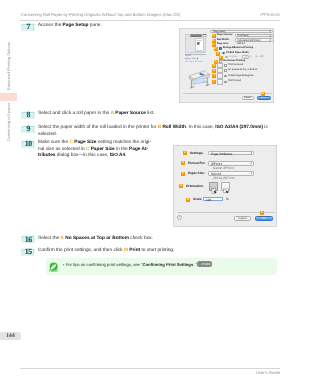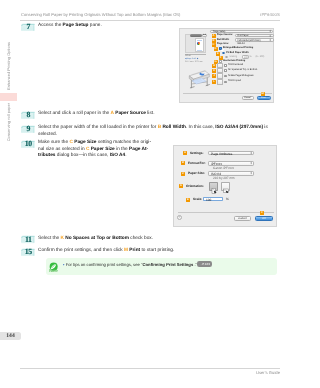--- a/index.html
+++ b/index.html
@@ -153,21 +153,21 @@
             <stop offset="0%" stop-color="#e3f5f4"></stop>
             <stop offset="35%" stop-color="#dcf2f1"></stop>
             <stop offset="75%" stop-color="#d6f0ef"></stop>
             <stop offset="100%" stop-color="#e6f6f5"></stop>
           </linearGradient>
         </defs>
         <path d="M0 26 Q0 6 20 6 L138 6 L138 76 Q138 84 126 84 L10 84 Q0 84 0 72 Z" fill="url(#bgg)"></path>
         <path d="M7 30 Q7 15 24 15 L138 15" fill="none" stroke="#8cd0ce" stroke-width="6"></path>
         <path d="M129 20 L129 80" fill="none" stroke="#a9dcda" stroke-width="5"></path>
       </svg>
-    <span>11</span>
+    <span>16</span>
     </div>
   <div class="stxt" style="left:38px;top:236.2px;width:160px;">Select the <span class="mk">K</span> <b>No Spaces at Top or Bottom</b> check box.</div>
 
   <div class="badge" style="left:21px;top:247.6px;">
     <svg class="bg" viewBox="0 0 138 84" preserveAspectRatio="none">
         <defs>
           <linearGradient id="bgg" x1="0" y1="0" x2="0" y2="1">
             <stop offset="0%" stop-color="#e3f5f4"></stop>
             <stop offset="35%" stop-color="#dcf2f1"></stop>
             <stop offset="75%" stop-color="#d6f0ef"></stop>

